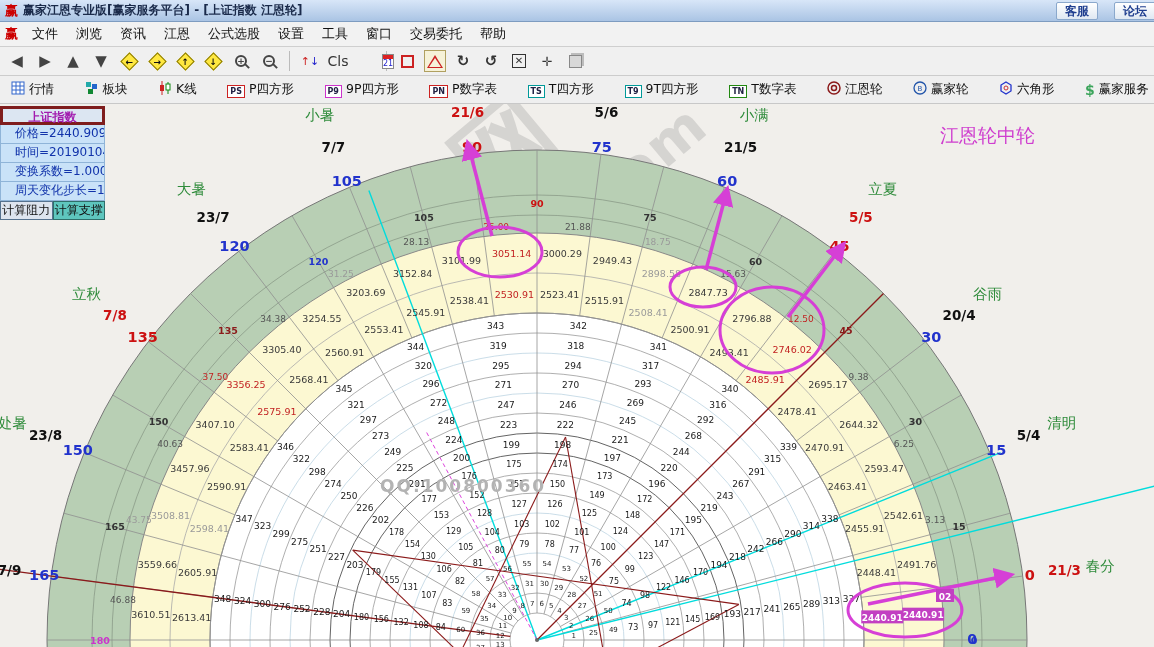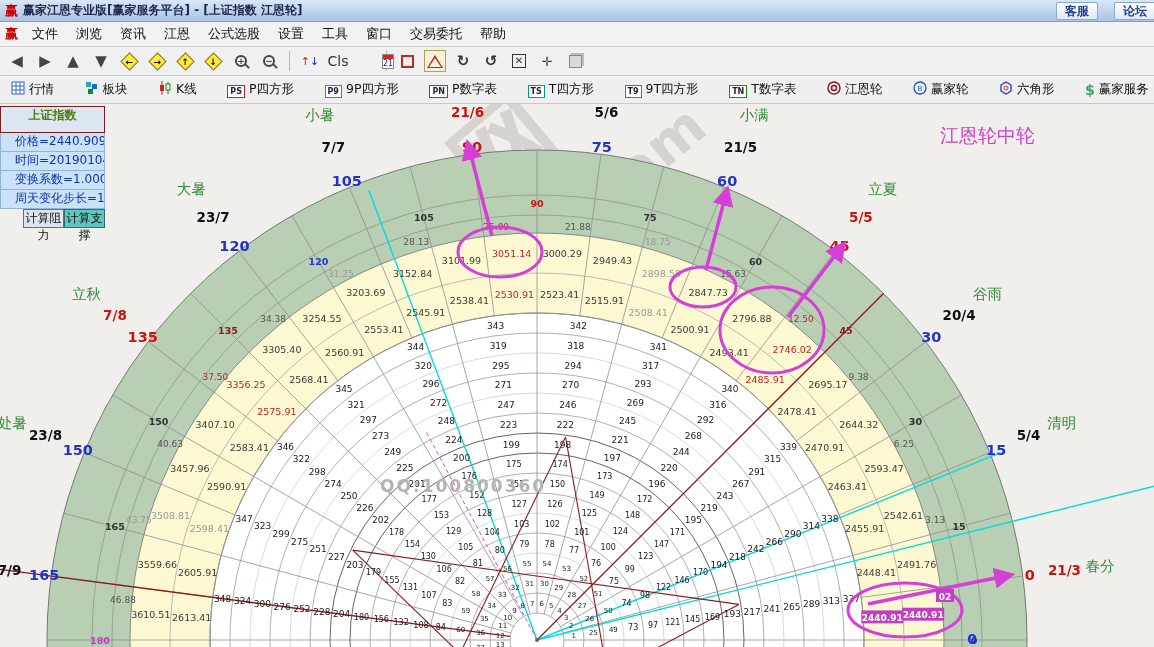--- a/index.html
+++ b/index.html
@@ -59,25 +59,25 @@
   
   #chart { position:absolute; left:0; top:104px; width:1154px; height:543px; background:#f1efeb; overflow:hidden; }
   #wheel { position:absolute; left:0; top:0; }
   .wm { position:absolute; color:rgba(150,150,150,0.30); font-weight:bold; white-space:nowrap;
         transform-origin:left top; pointer-events:none; letter-spacing:6px; }
   #anno-text { position:absolute; left:940px; top:16px; color:#cf3ecf; font-size:19px; line-height:31px;
         font-weight:500; }
 
   
   #panel { position:absolute; left:0; top:106px; width:105px; font-size:12px; }
-  .p-title { background:#dce6f2; border:1px solid #7f1d1d; color:#4d7c0f; font-weight:bold;
-    text-align:center; height:27px; line-height:17px; }
+  .p-title { background:#dce6f2; border:3px solid #7f1d1d; color:#a21caf; font-weight:bold;
+    text-align:center; height:19px; line-height:17px; }
   .p-row { background:#c9e2f8; border:1px solid #8fb4d8; border-top:none; color:#1133aa;
     height:19px; line-height:17px; padding-left:14px; white-space:nowrap; overflow:hidden; }
-  .p-btns { display:flex;padding-left:23px; }
+  .p-btns { display:flex; }
   .p-btn1 { flex:1; height:19px; background:#dde4ee; border:1px solid #55728f; color:#111;
     font-size:12px; text-align:center; line-height:17px; }
   .p-btn2 { flex:1; height:19px; background:#5ec6be; border:1px solid #2f6f6a; color:#111;
     font-size:12px; text-align:center; line-height:17px; }
 </style>
 </head>
 <body>
 
 <div class="titlebar">
   <span class="logo">赢</span>

